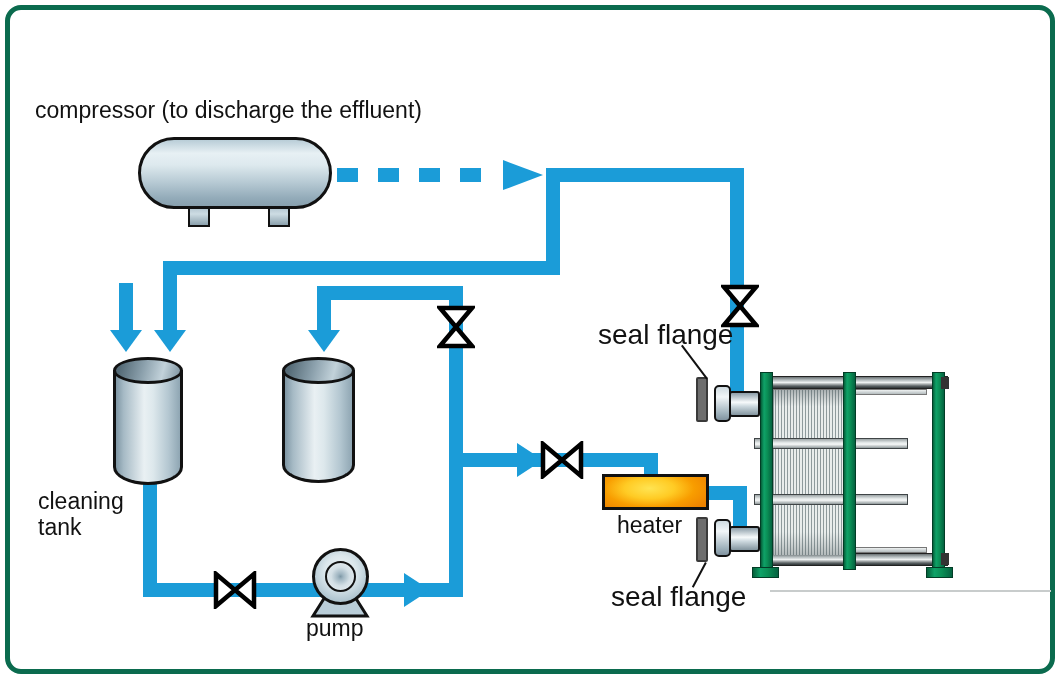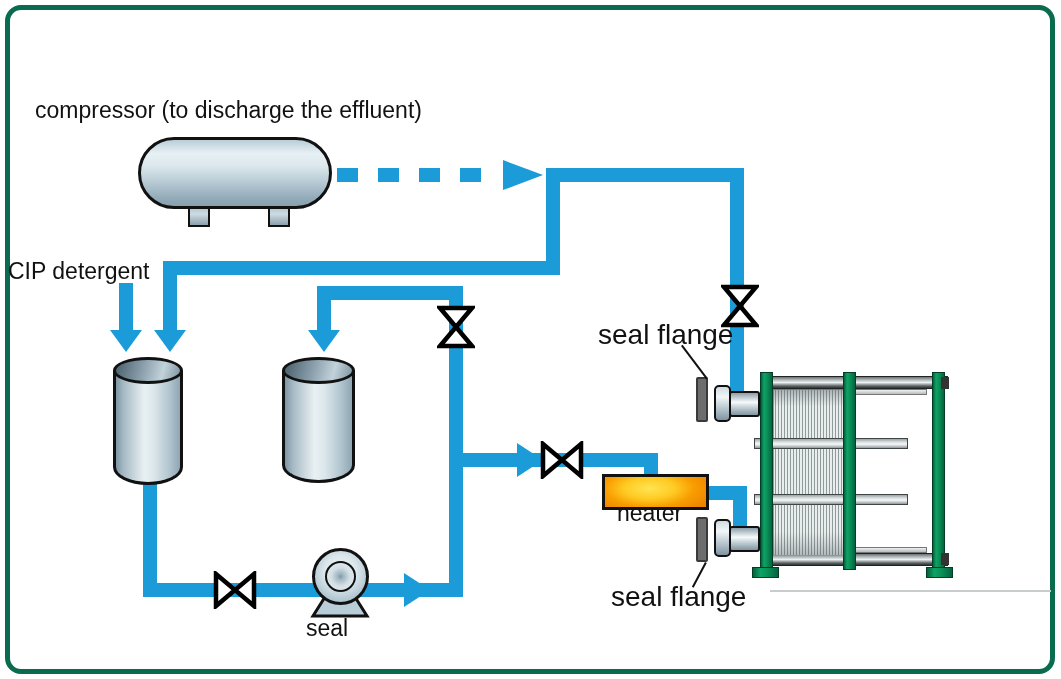--- a/index.html
+++ b/index.html
@@ -199,18 +199,21 @@
   <div class="port-barrel" style="left:729px;top:391px;"></div>
   <div class="port-disc" style="left:714px;top:385px;height:37px;"></div>
   <div class="port-barrel" style="left:729px;top:526px;"></div>
   <div class="port-disc" style="left:714px;top:519px;height:38px;"></div>
   <div class="seal-flange" style="top:377px;"></div>
   <div class="seal-flange" style="top:517px;"></div>
   <div class="leader" style="left:681px;top:346px;height:42px;transform:rotate(-37deg);"></div>
   <div class="leader" style="left:705px;top:562px;height:28px;transform:rotate(28deg);"></div>
 
   <div class="label" style="left:35px;top:97px;">compressor (to discharge the effluent)</div>
-  <div class="label" style="left:8px;top:258px;">CIP detergent</div>
-  <div class="label" style="left:306px;top:615px;">seal</div>
-  <div class="label" style="left:617px;top:500px;">heater</div>
+  <div class="label" style="left:38px;top:488px;">
+    <span>cleaning</span><br>
+    <span>tank</span>
+  </div>
+  <div class="label" style="left:306px;top:615px;">pump</div>
+  <div class="label" style="left:617px;top:512px;">heater</div>
   <div class="label small" style="left:598px;top:322px;">seal flange</div>
   <div class="label small" style="left:611px;top:584px;">seal flange</div>
 </div>
 
 </body></html>

